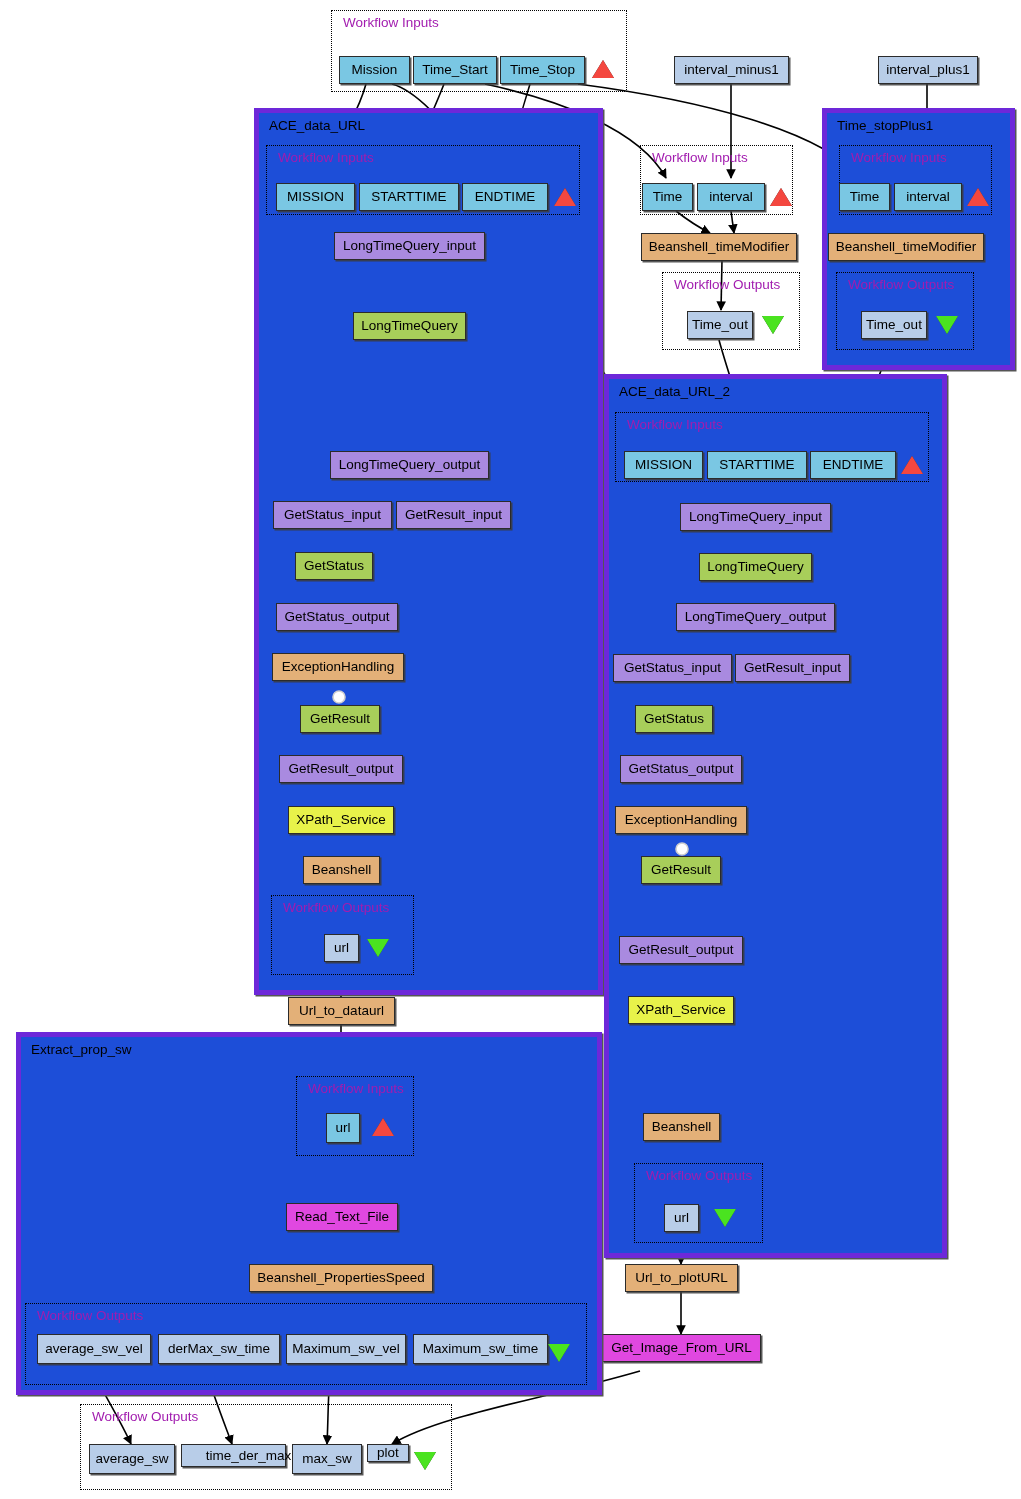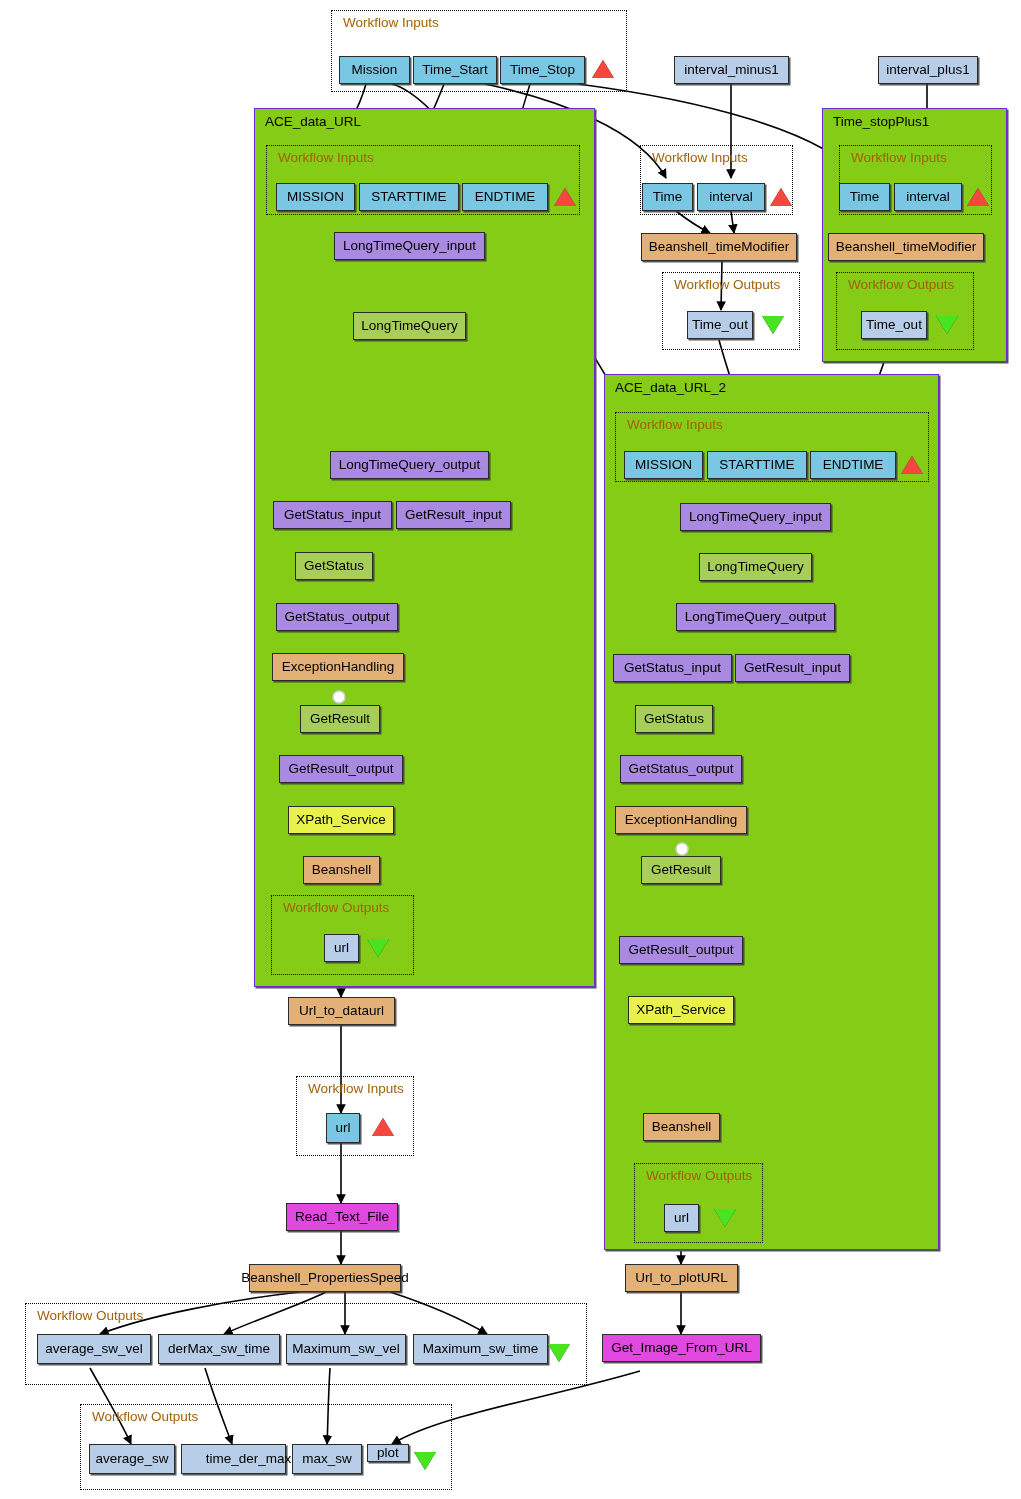--- a/index.html
+++ b/index.html
@@ -1,24 +1,24 @@
 <!DOCTYPE html>
 <html><head>
 <meta charset="utf-8">
 <style>
   html,body{margin:0;padding:0;background:#ffffff;}
   body{font-family:"Liberation Sans",sans-serif;}
   #canvas{position:relative;width:1021px;height:1499px;overflow:hidden;background:#fff;}
   svg.edges{position:absolute;left:0;top:0;width:1021px;height:1499px;pointer-events:none;}
 
   
-  .nested{position:absolute;background:#84cc16;border:1px solid #6d28d9;box-shadow:1.5px 1.5px 0 #555;text-align:right;}
+  .nested{position:absolute;background:#1d4ed8;border:5px solid #6d28d9;box-shadow:1.5px 1.5px 0 #555;text-align:right;}
   .nested > .ntitle{position:absolute;left:10px;top:5px;font-size:13.5px;color:#000;white-space:nowrap;}
   .dashbox{position:absolute;border:1.6px dotted #000;background:transparent;}
-  .dashbox > .dtitle{position:absolute;left:11px;top:4px;font-size:13.5px;color:#a16207;white-space:nowrap;}
+  .dashbox > .dtitle{position:absolute;left:11px;top:4px;font-size:13.5px;color:#a21caf;white-space:nowrap;}
 
   
   .node{position:absolute;box-sizing:border-box;display:flex;align-items:center;justify-content:center;
         font-size:13.5px;color:#000;border:1px solid #2b2b2b;box-shadow:1.5px 1.5px 0 rgba(60,60,60,.85);
         white-space:nowrap;line-height:1;}
   .n-input{background:#7ac7e3;}          
   .n-output{background:#b8cde8;}         
   .n-proc-violet{background:#a98ae0;}    
   .n-proc-green{background:#a8ce5a;}     
   .n-proc-tan{background:#e3b078;}       
@@ -227,39 +227,42 @@
   <div class="dashbox" style="left:634px;top:1163px;width:127px;height:78px;">
     <span class="dtitle">Workflow Outputs</span>
   </div>
   <div class="node n-output" style="left:664px;top:1204px;width:35px;height:28px;">url</div>
   <div class="tri tri-down" style="left:714px;top:1209px;"></div>
 
   <div class="node n-proc-tan" style="left:288px;top:997px;width:107px;height:28px;">Url_to_dataurl</div>
   <div class="node n-proc-tan" style="left:625px;top:1264px;width:113px;height:28px;">Url_to_plotURL</div>
   <div class="node n-proc-magenta" style="left:602px;top:1334px;width:159px;height:28px;">Get_Image_From_URL</div>
 
+  <div class="nested" style="left:16px;top:1032px;width:576px;height:353px;">
+    <span class="ntitle">Extract_prop_sw</span>
+  </div>
   <div class="dashbox" style="left:296px;top:1076px;width:116px;height:78px;">
     <span class="dtitle">Workflow Inputs</span>
   </div>
   <div class="node n-input" style="left:326px;top:1113px;width:34px;height:30px;">url</div>
   <div class="tri tri-up" style="left:372px;top:1118px;"></div>
   <div class="node n-proc-magenta" style="left:286px;top:1203px;width:112px;height:28px;">Read_Text_File</div>
-  <div class="node n-proc-tan" style="left:249px;top:1264px;width:152px;height:28px;">Beanshell_PropertiesSpeed</div>
+  <div class="node n-proc-tan" style="left:249px;top:1264px;width:184px;height:28px;">Beanshell_PropertiesSpeed</div>
 
   <div class="dashbox" style="left:25px;top:1303px;width:560px;height:80px;">
     <span class="dtitle">Workflow Outputs</span>
   </div>
   <div class="node n-output" style="left:37px;top:1334px;width:114px;height:30px;">average_sw_vel</div>
   <div class="node n-output" style="left:158px;top:1334px;width:122px;height:30px;">derMax_sw_time</div>
   <div class="node n-output" style="left:286px;top:1334px;width:120px;height:30px;">Maximum_sw_vel</div>
   <div class="node n-output" style="left:413px;top:1334px;width:135px;height:30px;">Maximum_sw_time</div>
   <div class="tri tri-down" style="left:548px;top:1344px;"></div>
 
   <div class="dashbox" style="left:80px;top:1404px;width:370px;height:84px;">
     <span class="dtitle">Workflow Outputs</span>
   </div>
   <div class="node n-output" style="left:89px;top:1444px;width:86px;height:30px;">average_sw</div>
-  <div class="node n-output" style="left:181px;top:1444px;width:105px;height:30px;padding-left:30px;">time_der_max</div>
+  <div class="node n-output" style="left:181px;top:1444px;width:105px;height:23px;padding-left:30px;">time_der_max</div>
   <div class="node n-output" style="left:292px;top:1444px;width:70px;height:30px;">max_sw</div>
   <div class="node n-output" style="left:367px;top:1444px;width:42px;height:18px;">plot</div>
   <div class="tri tri-down" style="left:414px;top:1452px;"></div>
 
 </div>
 
 </body></html>

